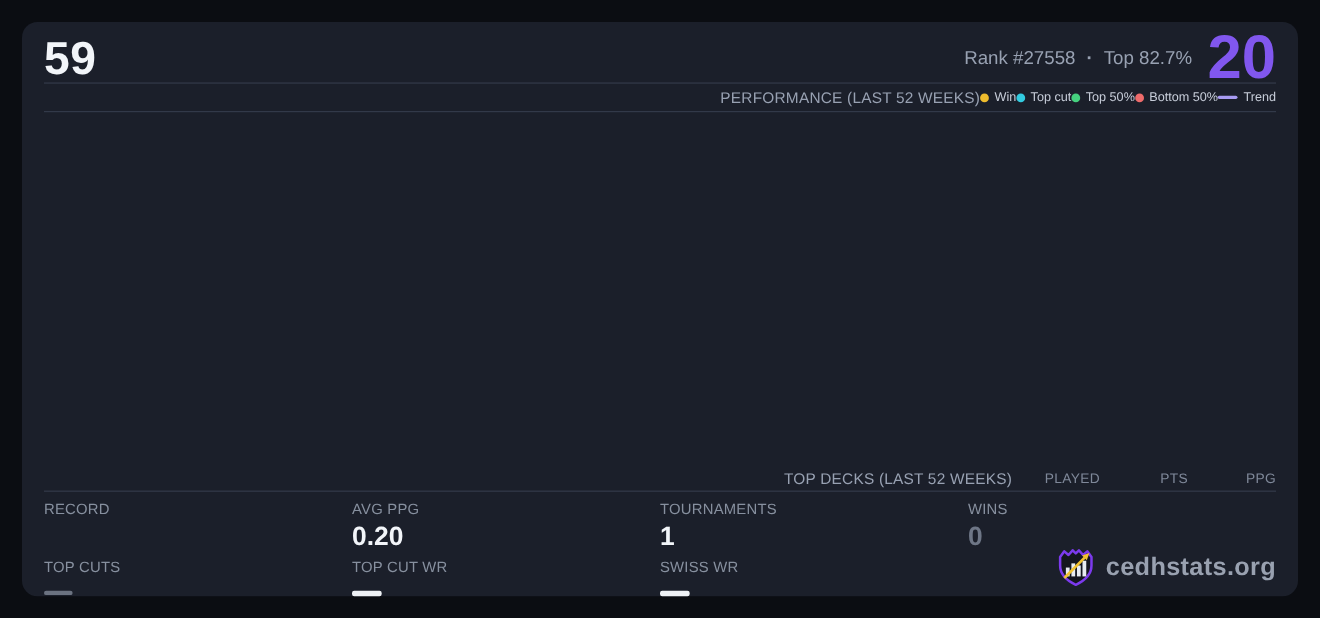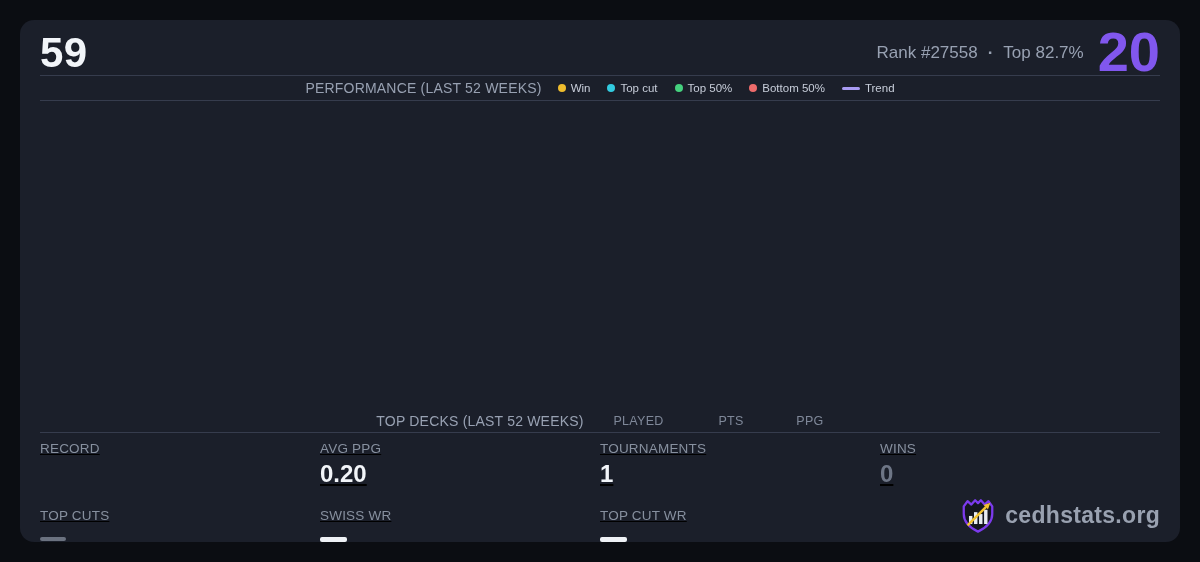--- a/index.html
+++ b/index.html
@@ -65,50 +65,49 @@
     font-weight:700;
     color:var(--accent-purple);
     margin-left:14px;
     line-height:0.9;
   }
   
   .section-row{
     height:28px;
     display:flex;
     align-items:center;
-    justify-content:center;
+    justify-content:flex-end;
     border-bottom:1px solid var(--divider);
   }
   .section-title{
     font-size:14px;
     color:var(--text-muted);
     font-weight:500;
     letter-spacing:0.2px;
   }
-  .legend{display:flex;align-items:center;gap:17px;padding-left:16px;}
+  .legend{display:flex;align-items:center;}
   .legend-item{display:flex;align-items:center;gap:5px;font-size:11.5px;color:var(--legend-text);}
   .dot{width:8px;height:8px;border-radius:50%;display:inline-block;}
   .dot-win{background:var(--win-yellow);}
   .dot-topcut{background:var(--topcut-cyan);}
   .dot-top50{background:var(--top50-green);}
   .dot-bottom50{background:var(--bottom50-red);}
   .trend-swatch{width:18px;height:3px;border-radius:2px;background:var(--trend-purple);display:inline-block;}
   
   .chart-area{height:294px;}
   .decks-row{height:25px;margin-top:45px;}
   .deck-cols{display:flex;}
   .deck-col{width:80px;text-align:right;font-size:12.5px;color:var(--text-colhead);font-weight:500;letter-spacing:0.3px;}
   
   .stats-grid{
     display:grid;
     grid-template-columns:280px 280px 280px 1fr;
     padding-top:8px;
-    row-gap:20px;
+    row-gap:6px;
     flex:1;
-    text-decoration:underline;
   }
   .stat-label{
     font-size:13.5px;
     color:var(--text-label);
     font-weight:500;
     letter-spacing:0.2px;
     margin-bottom:3px;
   }
   .stat-value{
     font-size:24px;
@@ -212,26 +211,26 @@
       <div class="stat-label">WINS</div>
       <div class="stat-value v-dim">0</div>
     </div>
 
     <div class="stat-cell">
       <div class="stat-label">TOP CUTS</div>
       <div class="dash-block dash-gray"></div>
     </div>
 
     <div class="stat-cell">
+      <div class="stat-label">TOP CUT WR</div>
+      <div class="dash-block dash-white"></div>
+    </div>
+
+    <div class="stat-cell">
       <div class="stat-label">SWISS WR</div>
-      <div class="dash-block dash-white"></div>
-    </div>
-
-    <div class="stat-cell">
-      <div class="stat-label">TOP CUT WR</div>
       <div class="dash-block dash-white"></div>
     </div>
 
     <div class="stat-cell"></div>
   </div>
 
   <div class="footer">
     <svg width="38" height="38" viewBox="0 0 40 40" aria-hidden="true">
       <path d="M5 11 L9 5.5 L13 9 L17 4.5 L20 7.5 L23 4.5 L27 9 L31 5.5 L35 11 L35 19 C35 27 29.5 33 20 37.5 C10.5 33 5 27 5 19 Z" fill="#14161f" stroke="#7c3aed" stroke-width="2.4" stroke-linejoin="round"></path>
       <rect x="10.5" y="21" width="3.6" height="8.5" fill="#e8ecf2"></rect>

